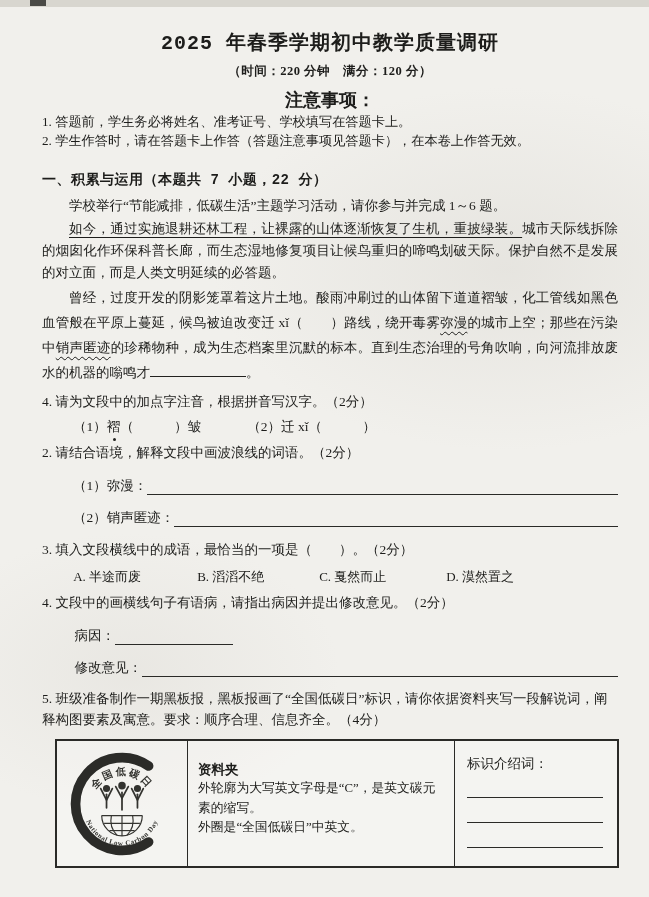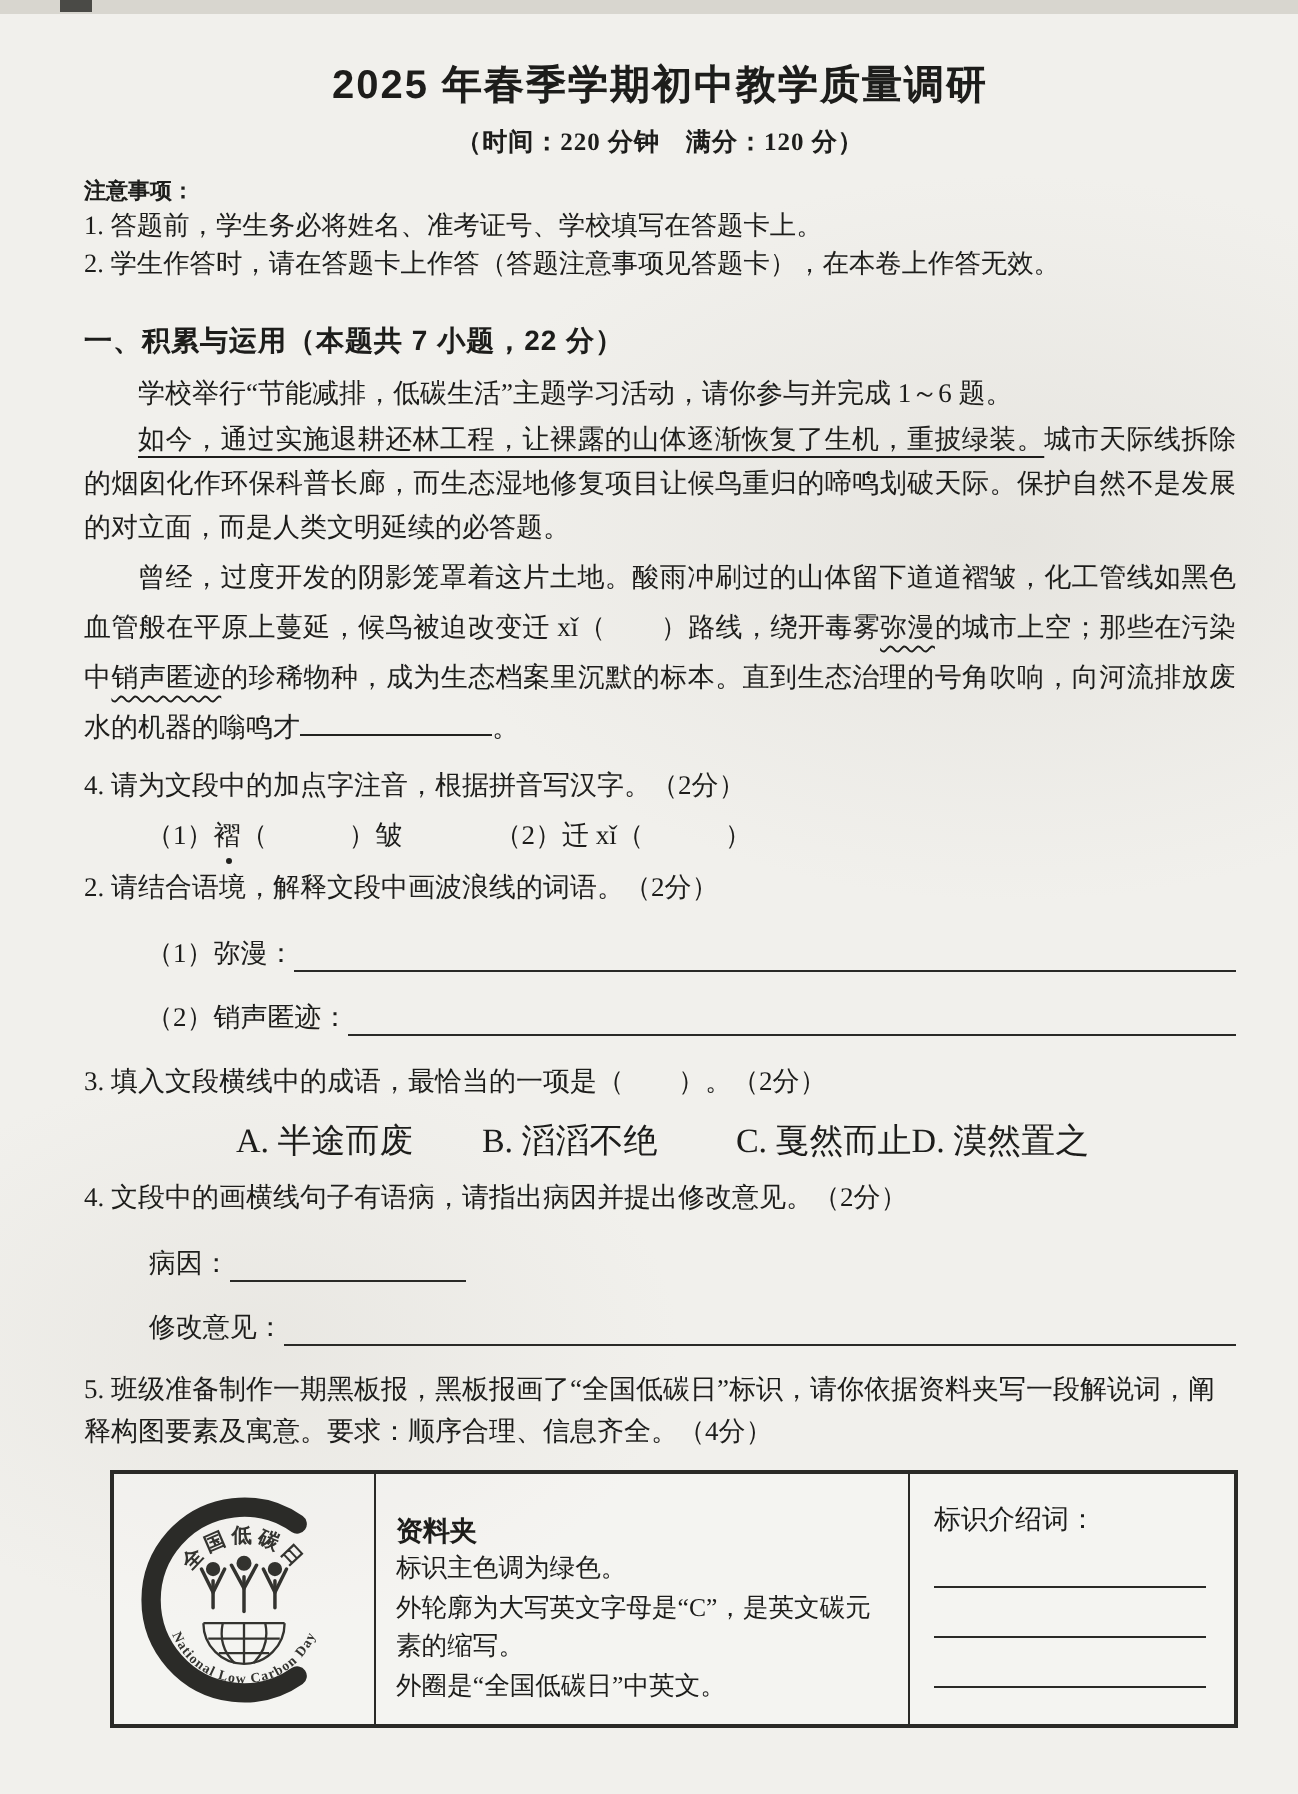--- a/index.html
+++ b/index.html
@@ -13,44 +13,44 @@
     position:relative;width:649px;height:897px;
     background:
       radial-gradient(ellipse 420px 260px at 78% 30%, rgba(210,207,200,.35), rgba(0,0,0,0) 70%),
       radial-gradient(ellipse 300px 200px at 20% 75%, rgba(214,211,204,.30), rgba(0,0,0,0) 70%),
       #f1f0ec;
     box-sizing:border-box;
   }
   .scan-top{position:absolute;top:0;left:0;width:649px;height:7px;background:#d8d6cf;}
   .scan-mark{position:absolute;top:0;left:30px;width:16px;height:6px;background:#4a4a46;}
   .content{position:absolute;top:7px;left:0;width:649px;padding:0 31px 0 42px;box-sizing:border-box;}
-  .hd{font-family:Liberation Sans, sans-serif;font-weight:bold;}
+  .hd{font-family:Liberation Mono, monospace;font-weight:bold;}
   .title1{margin-top:22px;text-align:center;font-size:20px;letter-spacing:1px;}
   .title2{margin-top:7px;text-align:center;font-size:19px;letter-spacing:2px;}
   .meta{margin-top:7px;text-align:center;font-size:12.5px;font-weight:bold;letter-spacing:.5px;}
-  .notice-h{margin-top:8px;font-size:11px;}
+  .notice-h{margin-top:8px;font-size:18px;text-align:center;}
   .notice-l{font-size:13.2px;line-height:19px;}
   .sec-h{margin-top:21px;font-size:14px;letter-spacing:.5px;}
   .intro{margin-top:6px;font-size:13.5px;line-height:21px;text-indent:2em;}
   .para{font-size:13.5px;line-height:25px;text-align:justify;}
   .p1{margin-top:1px;text-indent:2em;}
   .p2{margin-top:2px;line-height:22px;text-indent:2em;}
   .wavy{text-decoration:underline;text-decoration-style:wavy;text-decoration-thickness:1px;text-underline-offset:4px;}
   .uline{text-decoration:underline;text-decoration-thickness:1px;text-underline-offset:4px;}
   .blank{display:inline-block;width:96px;border-bottom:1.3px solid #22221f;height:13px;vertical-align:baseline;}
   .stem{font-size:13.5px;line-height:20px;margin-top:7px;}
   .sub{font-size:13.5px;margin-top:6px;margin-left:2.3em;}
   .gap{display:inline-block;width:46px;}
   .dotted{position:relative;display:inline-block;}
   .dotted::after{content:"";position:absolute;left:50%;bottom:-5px;width:3px;height:3px;margin-left:-1px;border-radius:50%;background:#22221f;}
   .ansrow{display:flex;align-items:flex-end;margin-top:14px;margin-left:2.3em;font-size:13.5px;}
   .ansrow .lbl{white-space:nowrap;}
   .ansline{flex:1;border-bottom:1.4px solid #2a2a27;height:16px;}
   .ansline.short{flex:0 0 118px;}
-  .opts{display:flex;margin-top:8px;margin-left:2.4em;font-size:17px;text-align:right;}
+  .opts{display:flex;margin-top:8px;margin-left:2.4em;font-size:13px;}
   .opts .opt{flex:0 0 auto;}
   .opts .opt:nth-child(1){width:124px;}
   .opts .opt:nth-child(2){width:122px;}
   .opts .opt:nth-child(3){width:127px;}
   .box{
     margin-top:9px;margin-left:13px;width:564px;height:129px;
     border:2px solid #2a2a27;display:flex;box-sizing:border-box;background:rgba(255,255,255,.25);
   }
   .cell-logo{flex:0 0 130px;border-right:1.6px solid #2a2a27;display:flex;align-items:center;justify-content:center;}
   .cell-mid{flex:1;border-right:1.6px solid #2a2a27;padding:20px 10px 0 10px;box-sizing:border-box;}
@@ -147,21 +147,20 @@
             <path d="M 41.5 80 L 78.5 80"></path>
             <path d="M 47 87.5 L 73 87.5"></path>
             <path d="M 60 72 L 60 93"></path>
             <path d="M 49 72 Q 46.5 84 55 92.5"></path>
             <path d="M 71 72 Q 73.5 84 65 92.5"></path>
           </g>
         </svg>
       </div>
       <div class="cell-mid">
         <div class="folder-title">资料夹</div>
-        <div class="folder-item">标识主色调为绿色。</div>
         <div class="folder-item">外轮廓为大写英文字母是“C”，是英文碳元素的缩写。</div>
         <div class="folder-item">外圈是“全国低碳日”中英文。</div>
       </div>
       <div class="cell-right">
         <div class="right-lbl">标识介绍词：</div>
         <div class="right-line"></div>
         <div class="right-line"></div>
         <div class="right-line"></div>
       </div>
     </div>

